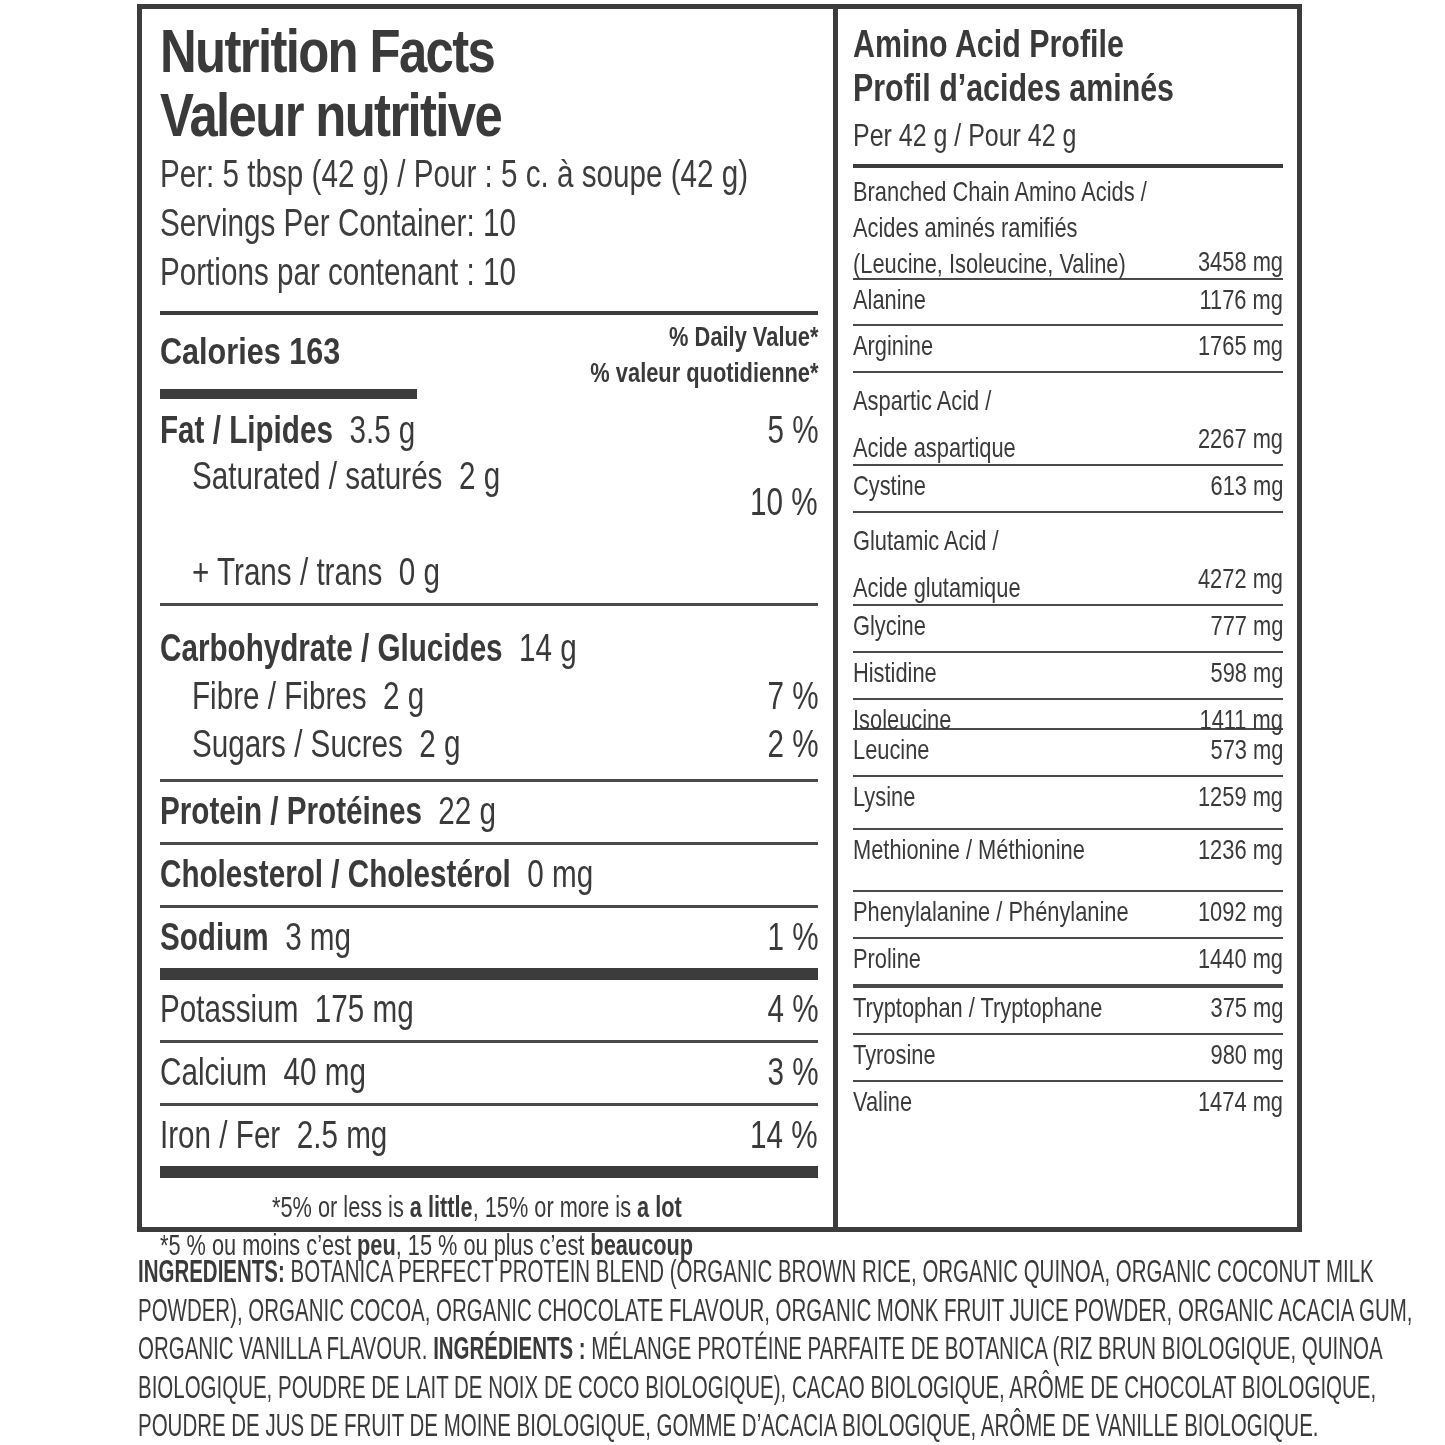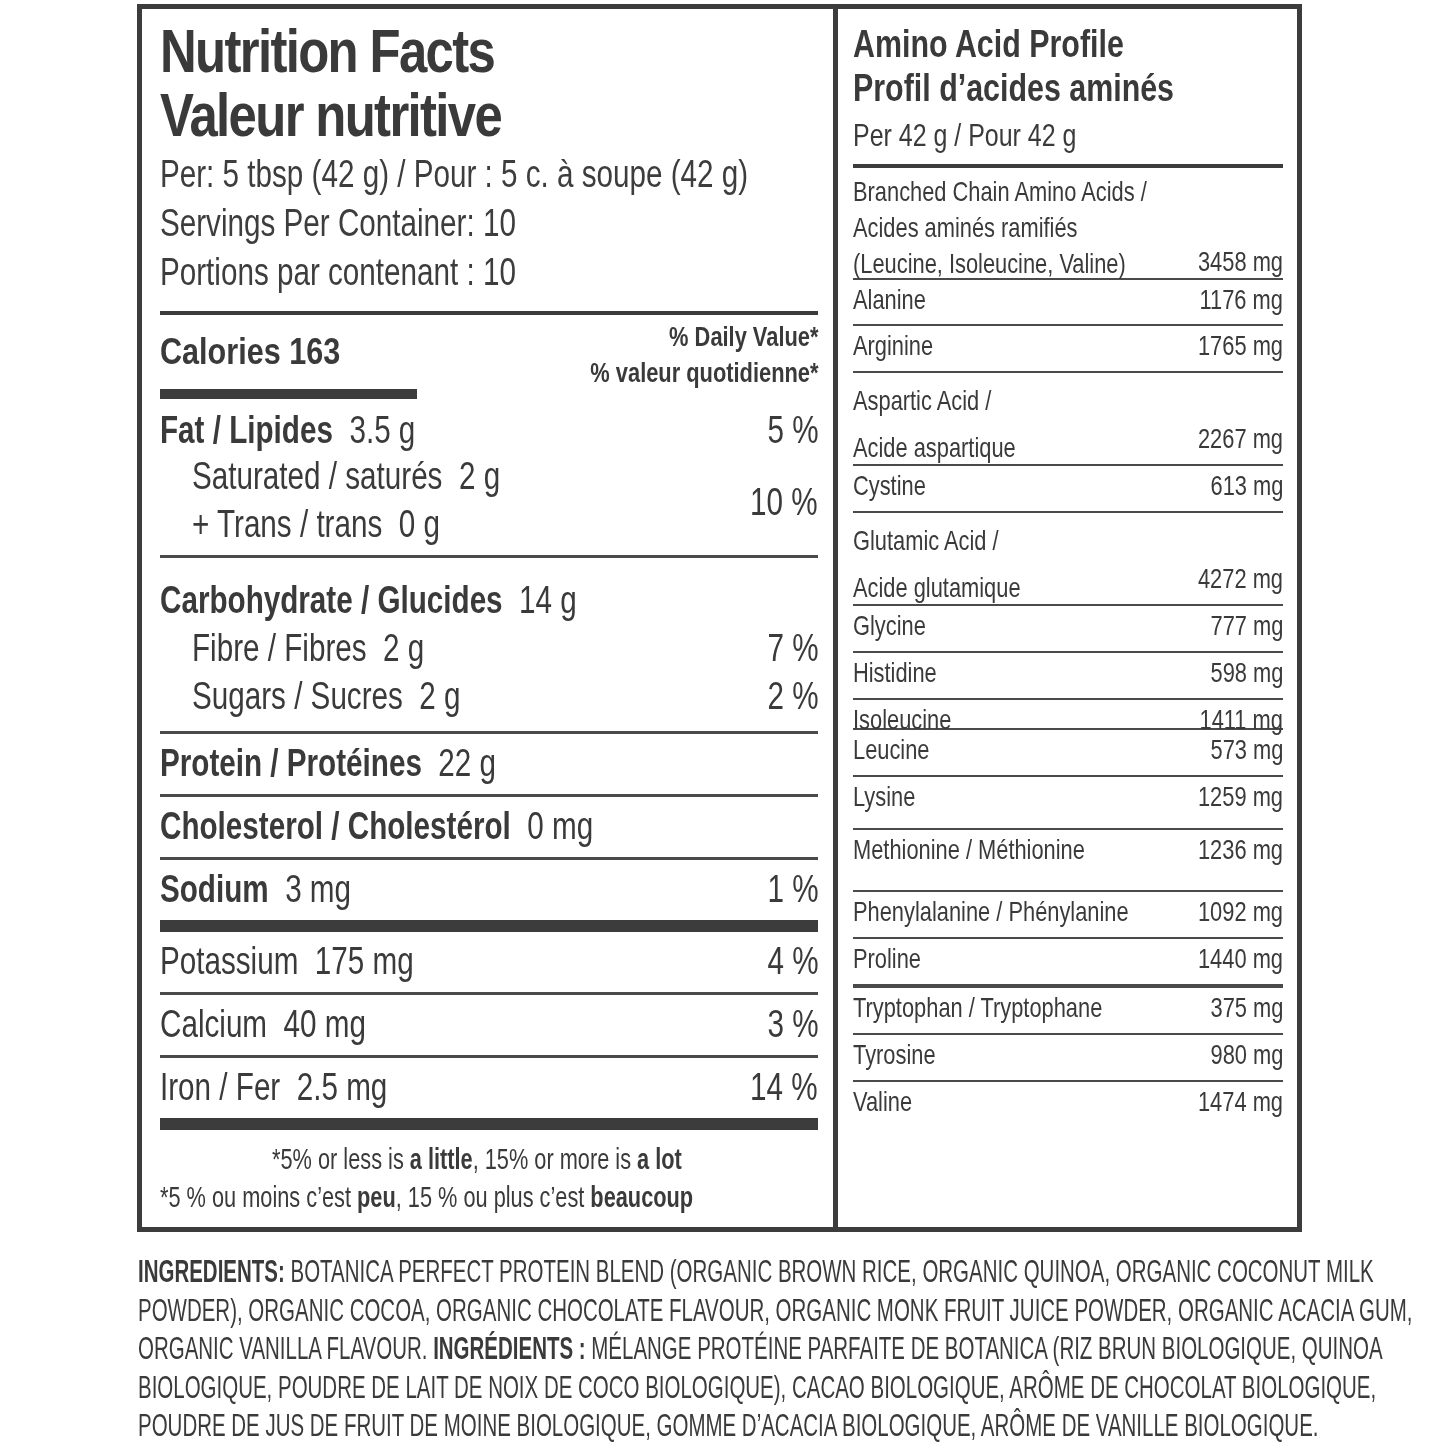--- a/index.html
+++ b/index.html
@@ -72,21 +72,21 @@
   <div style="height:10px; width:257px; background:#3c3c3c; margin-top:8px"></div>
 
   <div class="row big" style="height:48px; margin-top:6px">
     <span class="lbl" style="top:4px"><span class="inner" style="transform:scaleX(0.78)"><b>Fat / Lipides</b>&nbsp; <span>3.5 g</span></span></span>
     <span class="pct" style="top:4px"><span class="inner" style="transform:scaleX(0.78)">5 %</span></span>
   </div>
   <div class="row big" style="height:48px;">
     <span class="lbl" style="left:32px; top:2px"><span class="inner" style="transform:scaleX(0.78)"><span>Saturated / saturés</span>&nbsp; <span>2 g</span></span></span>
     <span class="pct" style="top:28px"><span class="inner" style="transform:scaleX(0.78)">10 %</span></span>
   </div>
-  <div class="row big" style="height:50px;">
+  <div class="row big" style="height:50px;margin-top:48px;">
     <span class="lbl" style="left:32px; top:2px"><span class="inner" style="transform:scaleX(0.78)"><span>+ Trans / trans</span>&nbsp; <span>0 g</span></span></span>
   </div>
   <div class="rule-thin" style="margin-top:4px"></div>
 
   <div class="row big" style="height:50px; margin-top:17px">
     <span class="lbl" style="top:4px"><span class="inner" style="transform:scaleX(0.78)"><b>Carbohydrate / Glucides</b>&nbsp; <span>14 g</span></span></span>
   </div>
   <div class="row big" style="height:48px;">
     <span class="lbl" style="left:32px; top:2px"><span class="inner" style="transform:scaleX(0.78)"><span>Fibre / Fibres</span>&nbsp; <span>2 g</span></span></span>
     <span class="pct" style="top:2px"><span class="inner" style="transform:scaleX(0.78)">7 %</span></span>

